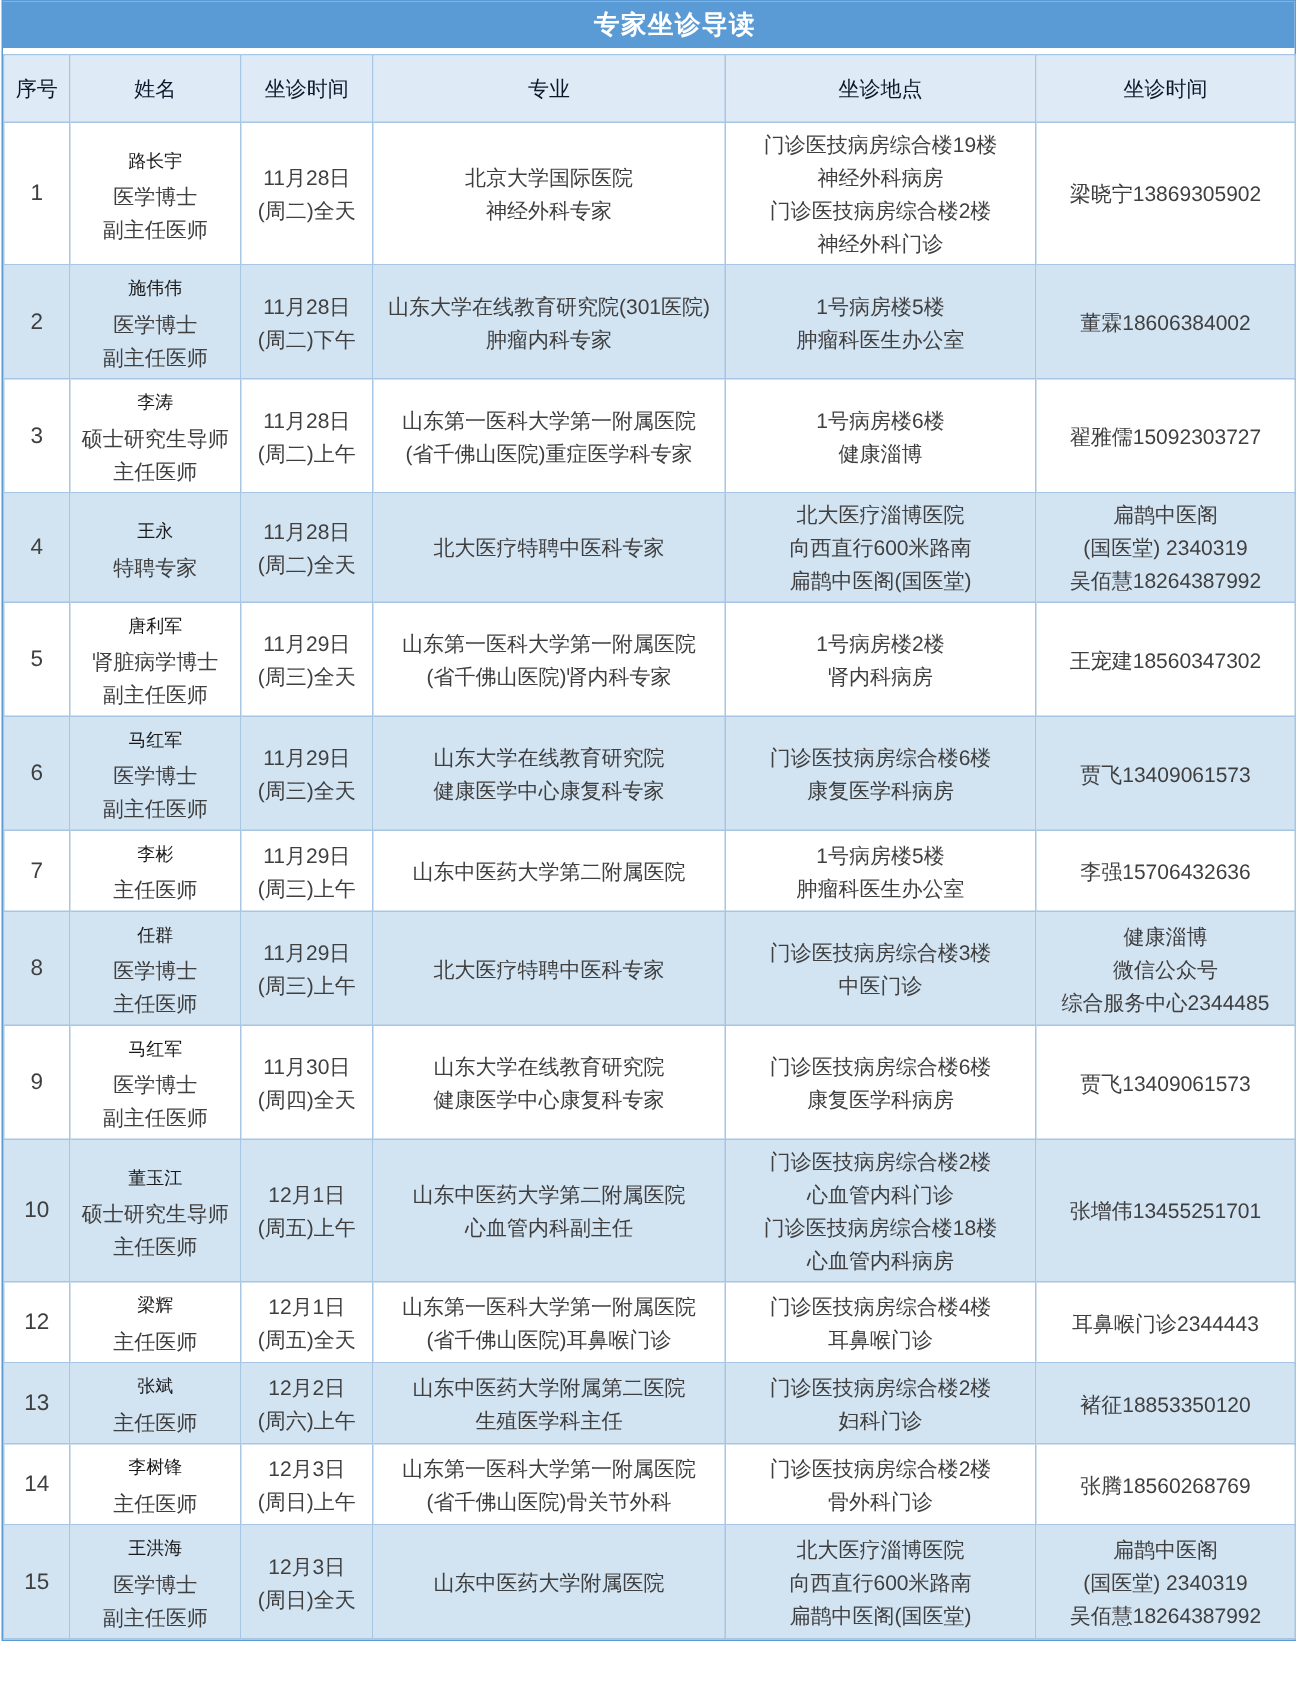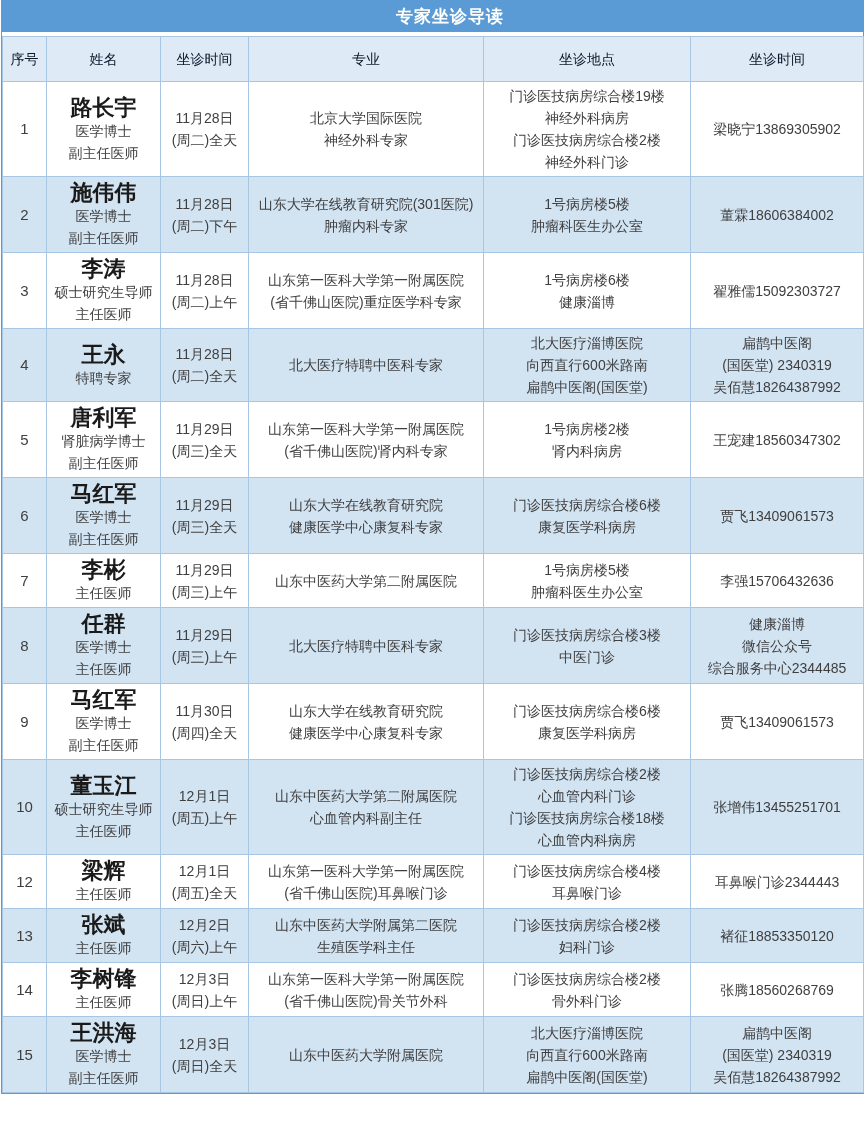--- a/index.html
+++ b/index.html
@@ -49,22 +49,22 @@
   }
   thead th {
     background: #DEEAF6;
     height: 38px;
     font-weight: normal;
     color: #0f172a;
   }
   tbody tr:nth-child(even) td { background: #D2E3F2; }
   tbody tr:nth-child(odd)  td { background: #ffffff; }
   .doc-name {
-    font-size: 22px;
-    font-weight: bold;
+    font-size: 12px;
+    font-weight: normal;
     color: #1a1a1a;
     line-height: 25px;
   }
   .line { line-height: 22px; }
   .num { font-size: 15px; }
 </style>
 </head>
 <body>
 
 <div class="sheet">

